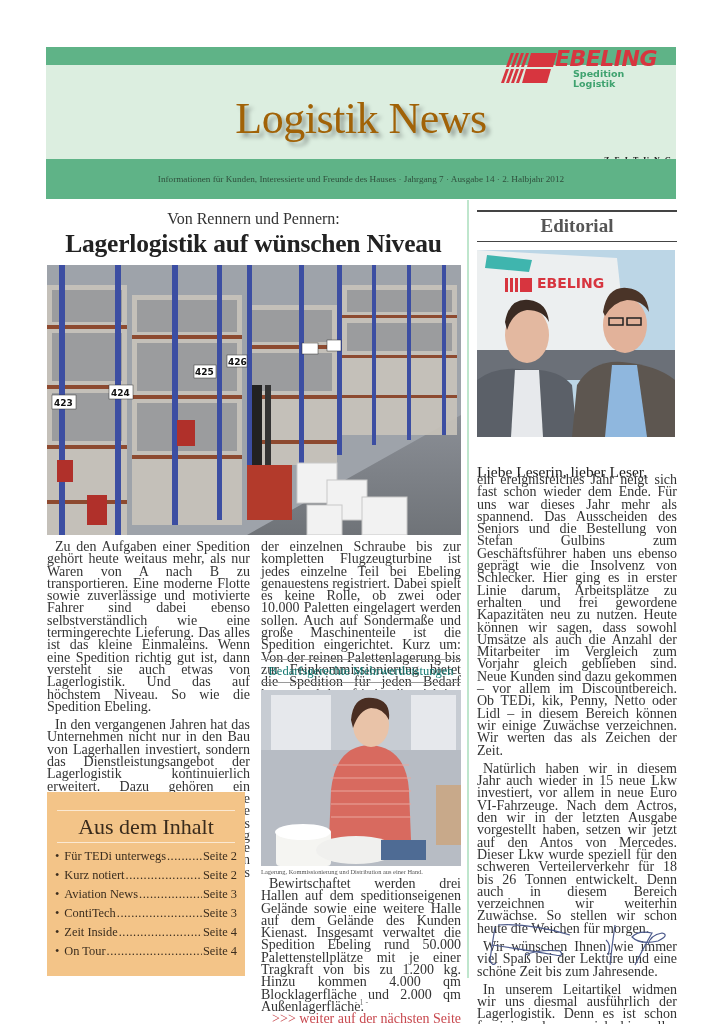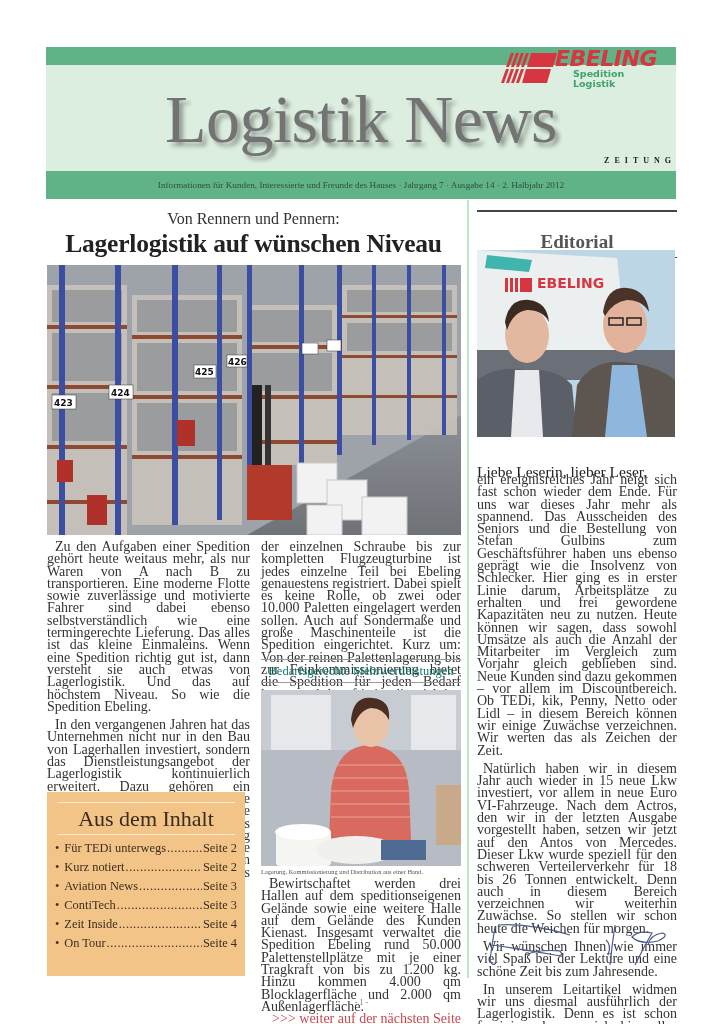--- a/index.html
+++ b/index.html
@@ -1,25 +1,25 @@
 <!DOCTYPE html>
 <html><head>
 <meta charset="utf-8">
 <style>
   * { box-sizing: border-box; margin: 0; padding: 0; }
   html, body { width: 723px; height: 1024px; background: #ffffff; overflow: hidden; }
   body { font-family: "DejaVu Serif", serif; color: #2a2a2a; position: relative; }
 
   .masthead { position: absolute; left: 46px; top: 47px; width: 630px; height: 152px; background: #dceee0; }
   .mast-topbar { position: absolute; left: 0; top: 0; width: 100%; height: 18px; background: #5fb387; }
-  .mast-bottombar { position: absolute; left: 0; bottom: 0; width: 100%; height: 28px; background: #5fb387;
+  .mast-bottombar { position: absolute; left: 0; bottom: 0; width: 100%; height: 40px; background: #5fb387;
     display: flex; align-items: center; justify-content: center; }
   .mast-subline { font-family: "Liberation Serif", serif; font-size: 9.2px; color: #2f4f3c; white-space: nowrap; }
   .mast-title { position: absolute; left: 0; width: 100%; top: 42px; text-align: center;
-    font-family: "Liberation Serif", serif; font-size: 68px; color: #737373; letter-spacing: -0.5px;
+    font-family: "Liberation Serif", serif; font-size: 44px; color: #a16207; letter-spacing: -0.5px;
     text-shadow: 4px 4px 4px rgba(0,0,0,0.35); line-height: 60px; }
   .mast-zeitung { position: absolute; left: 0; width: 100%; top: 109px; text-align: right;
     font-family: "Liberation Serif", serif; font-size: 8px; font-weight: bold; letter-spacing: 5px; color: #222; }
 
   .logo { position: absolute; left: 493px; top: 47px; width: 180px; height: 42px; }
   .logo-stripes { position: absolute; left: 0; top: 6px; width: 68px; height: 30px; }
   .logo-name { position: absolute; left: 62px; top: -1px; font-family: "DejaVu Sans", sans-serif; font-style: italic;
     font-weight: bold; font-size: 22px; color: #d7353f; letter-spacing: -0.5px; }
   .logo-sub { position: absolute; left: 80px; top: 22px; font-family: "DejaVu Sans", sans-serif; 
     font-weight: bold; font-size: 9.5px; line-height: 10px; color: #3fa26f; }
@@ -41,32 +41,32 @@
   .sub-rule { position: absolute; left: 261px; width: 200px; height: 1px; background: #9a9a9a; }
   .subheading { position: absolute; left: 261px; top: 664px; width: 200px; text-align: center;
     font-family: "Liberation Serif", serif; font-size: 12.5px; color: #0f766e; white-space: nowrap; }
 
   .photo-worker { position: absolute; left: 261px; top: 690px; width: 200px; height: 176px; overflow: hidden; background: #d8dce1; }
   .caption { position: absolute; left: 261px; top: 868px; width: 210px; font-family: "Liberation Serif", serif;
     font-size: 6.4px; color: #555; white-space: nowrap; }
   .col2b { left: 261px; top: 878px; width: 200px; }
   .continue-link { color: #c8484e; text-decoration: none; float: right; }
 
-  .toc { position: absolute; left: 47px; top: 792px; width: 198px; height: 184px; background: #f3c488; padding: 0 6px; }
+  .toc { position: absolute; left: 47px; top: 792px; width: 198px; height: 184px; background: #f3c488; padding: 8px 6px; }
   .toc-rule { height: 1px; background: #fbe9d2; margin: 0 4px; }
   .toc-title { font-family: "Liberation Serif", serif; font-size: 22px; color: #3a2b1c; text-align: center; padding: 3px 0 2px; }
   .toc-list { list-style: none; padding: 6px 2px 0; }
   .toc-item { display: flex; align-items: baseline; font-family: "Liberation Serif", serif; font-size: 12.4px; color: #3b2d1e; height: 19px; }
   .toc-bullet { margin-right: 5px; }
   .toc-dots { flex: 1; overflow: hidden; white-space: nowrap; letter-spacing: 0.5px; margin: 0 1px; }
   .toc-dots::after { content: "........................................................................."; }
 
   .editorial-box { position: absolute; left: 477px; top: 210px; width: 200px; }
   .ed-rule { height: 1.5px; background: #444; }
-  .ed-title { font-family: "Liberation Serif", serif; font-weight: bold; font-size: 19px; color: #555; text-align: center; padding: 19px 0 4px; }
+  .ed-title { font-family: "Liberation Serif", serif; font-weight: bold; font-size: 19px; color: #555; text-align: center; padding: 3px 0 4px; }
   .photo-editors { position: absolute; left: 477px; top: 250px; width: 198px; height: 187px; overflow: hidden; background: #c9dbe8; }
   .ed-greeting { position: absolute; left: 477px; top: 463px; width: 200px; font-family: "Liberation Serif", serif;
     font-size: 15.5px; color: #222; white-space: nowrap; }
   .col3 { left: 477px; top: 474px; width: 200px; }
   .col3 p { text-indent: 6px; }
   .signoff { text-indent: 8px; }
   .signature { position: absolute; left: 480px; top: 905px; width: 200px; height: 70px; }
 
   .pagenum { position: absolute; left: 0; width: 723px; top: 998px; text-align: center; font-family: "Liberation Serif", serif; font-size: 8px; color: #777; }
 </style>

